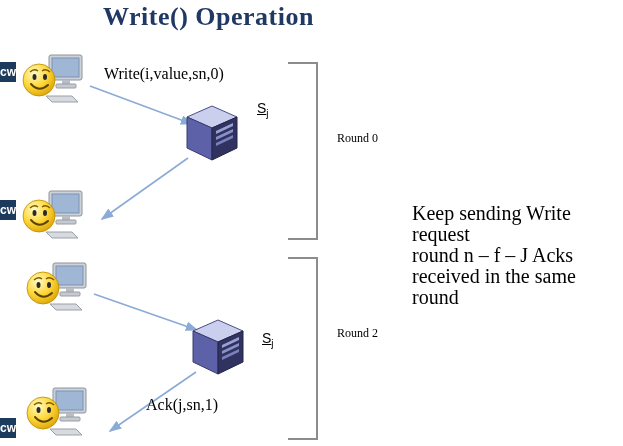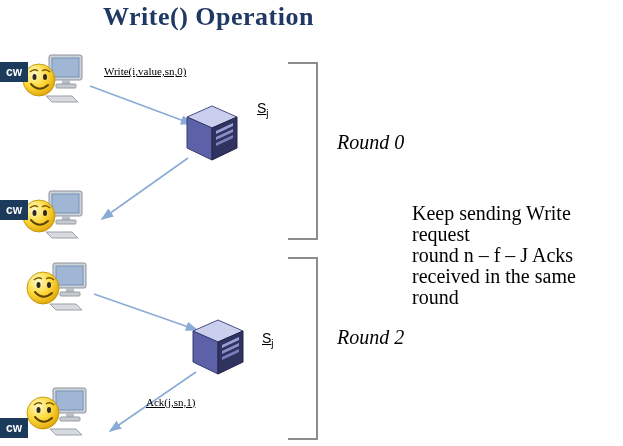--- a/index.html
+++ b/index.html
@@ -23,35 +23,33 @@
     font-family: "Liberation Serif", serif;
   }
   .badge {
     position: absolute;
     background: #1b3a5c;
     color: #ffffff;
     font-family: "Liberation Sans", sans-serif;
     font-weight: bold;
     font-size: 12px;
     line-height: 1;
-    padding: 4px 6px;
+    padding: 4px 0;
   }
   .msg {
     position: absolute;
-    font-size: 11px;
+    font-size: 16px;
     color: #000000;
     white-space: nowrap;
-    text-decoration: underline;
   }
   .round-label {
     position: absolute;
-    font-size: 20px;
+    font-size: 12px;
     color: #000000;
     white-space: nowrap;
-    font-style: italic;
   }
   .bracket {
     position: absolute;
     border-top: 2px solid #8c8c8c;
     border-right: 2px solid #8c8c8c;
     border-bottom: 2px solid #8c8c8c;
   }
   .note {
     position: absolute;
     left: 412px;

